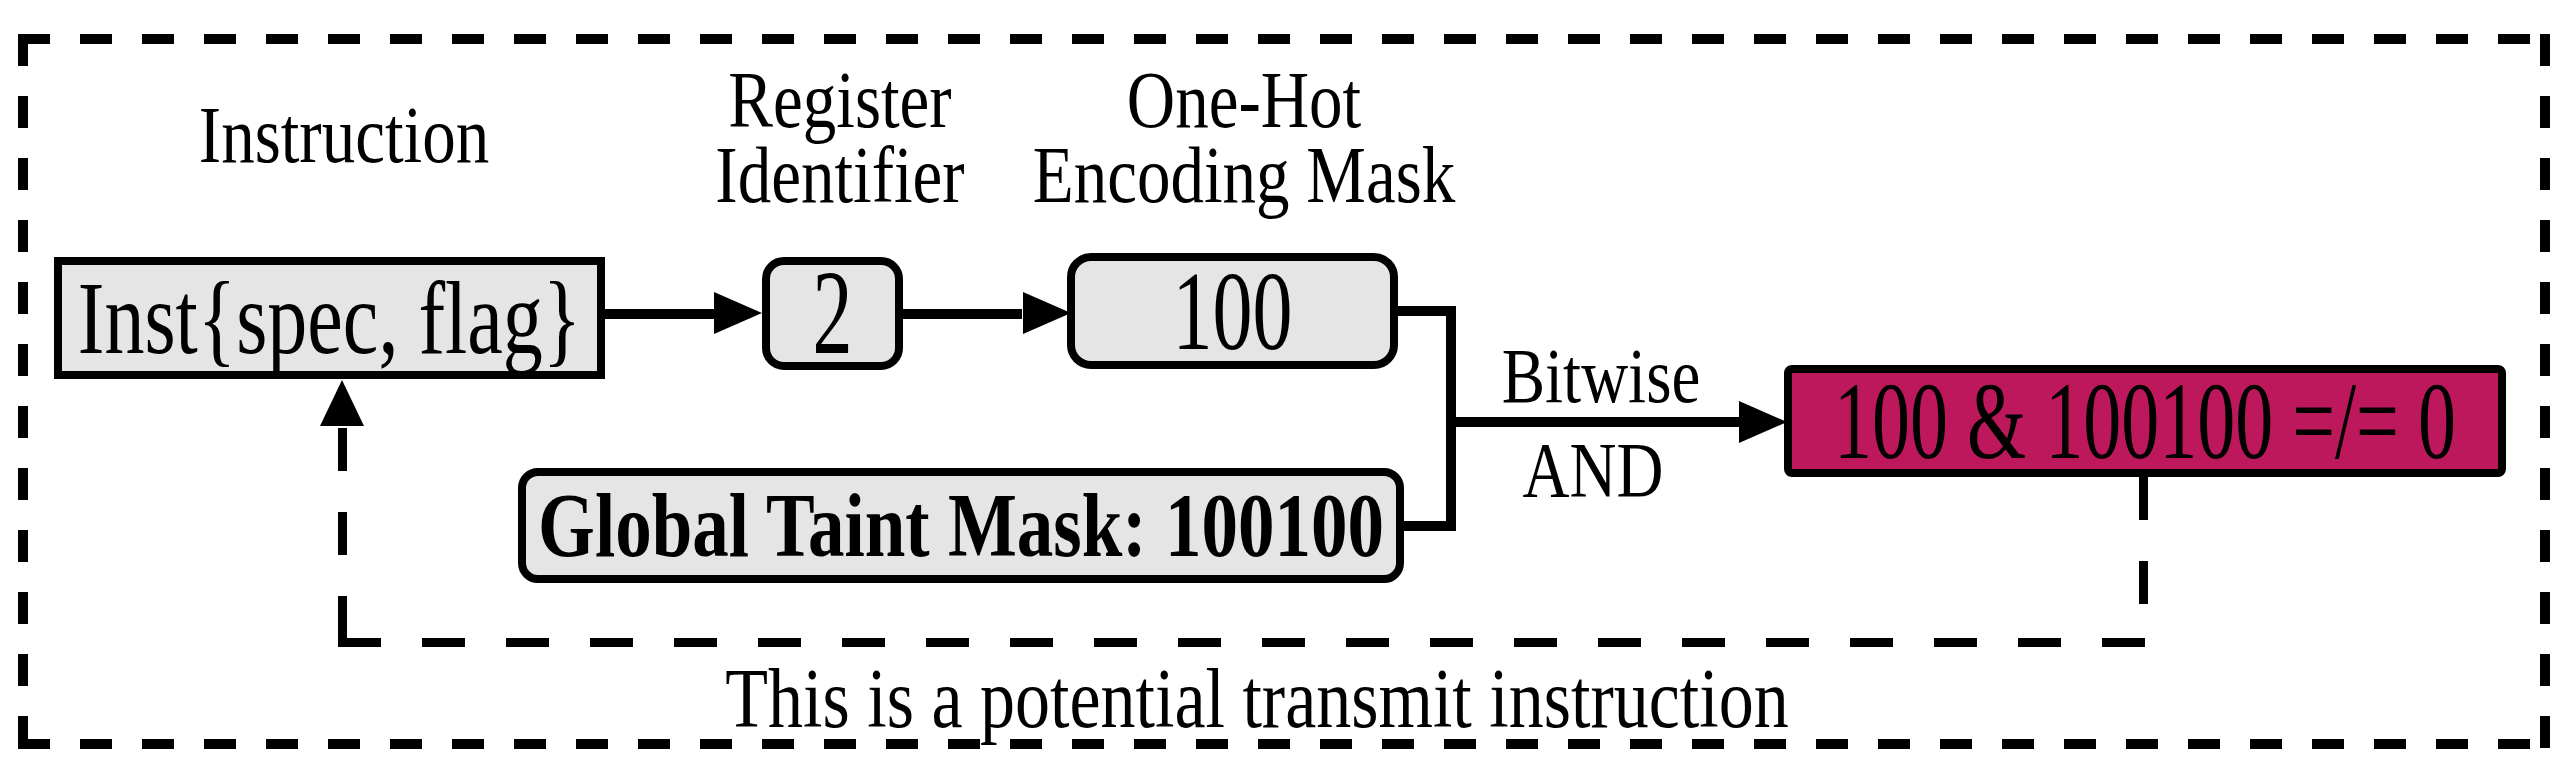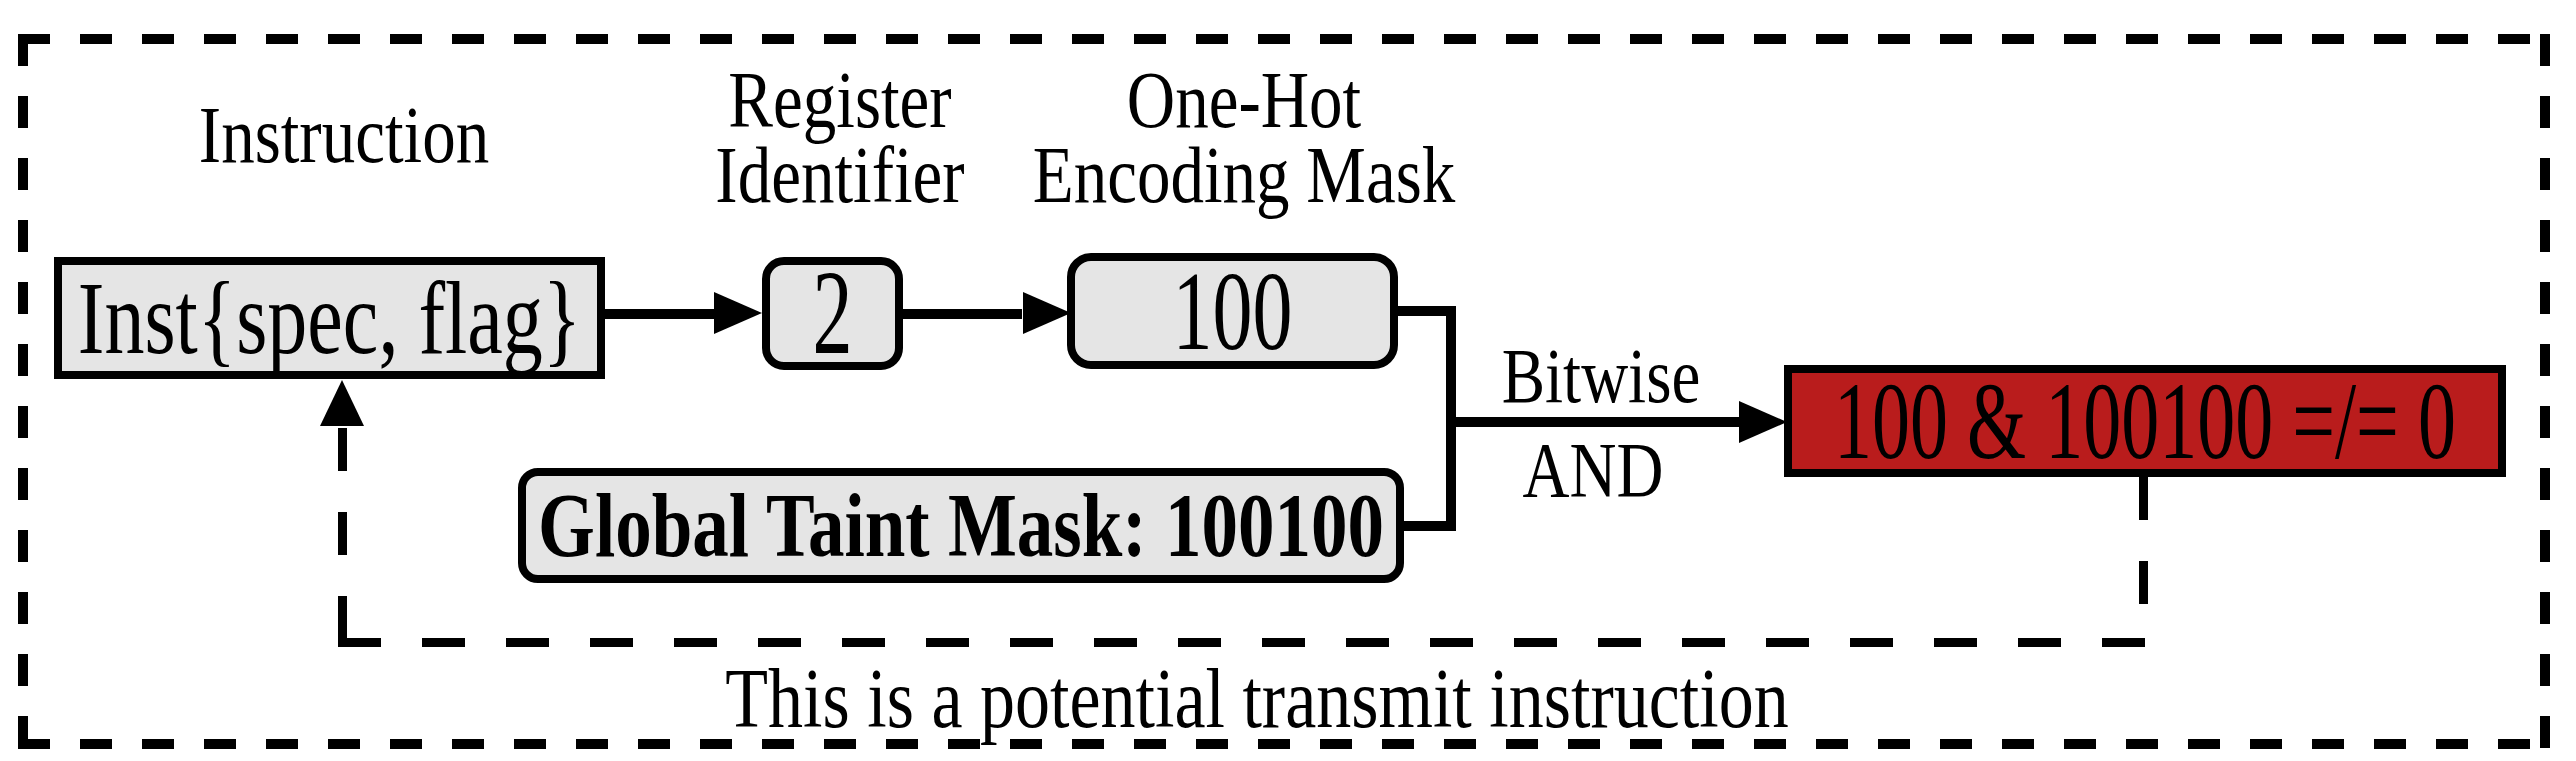--- a/index.html
+++ b/index.html
@@ -97,21 +97,21 @@
 
   <div class="abs wire" style="left:1398px; top:290px; width:57px; height:9.6px;"></div>
   <div class="abs wire" style="left:1403px; top:505px; width:52px; height:9.6px;"></div>
   <div class="abs wire" style="left:1446px; top:290px; width:9.6px; height:225px;"></div>
 
   <div class="abs wire" style="left:1446px; top:401px; width:293px; height:9.6px;"></div>
   <div class="abs tri-right" style="left:1739px; top:385px;"></div>
   <div class="lbl" style="left:1601px; top:360px; font-size:65px;">Bitwise</div>
   <div class="lbl" style="left:1593px; top:454px; font-size:65px;">AND</div>
 
-  <div class="node" style="left:1784px; top:349px; width:722px; height:112px; border-radius:0; background:#b91c1c;">
+  <div class="node" style="left:1784px; top:349px; width:722px; height:112px; border-radius:8px; background:#be185d;">
     <span style="font-size:76px; transform:scaleY(1.45);">100 &amp; 100100 =/= 0</span>
   </div>
 
   <div class="abs fb-v" style="left:2139px; top:461px; width:8.8px; height:161px;"></div>
   <div class="abs fb-h" style="left:338px; top:622px; width:1810px; height:8.8px;"></div>
   <div class="abs fb-v" style="left:338px; top:412px; width:8.8px; height:210px;"></div>
   <div class="abs tri-up" style="left:320px; top:364px;"></div>
 
   <div class="lbl" style="left:1257px; top:683px; font-size:70px;">This is a potential transmit instruction</div>
 

